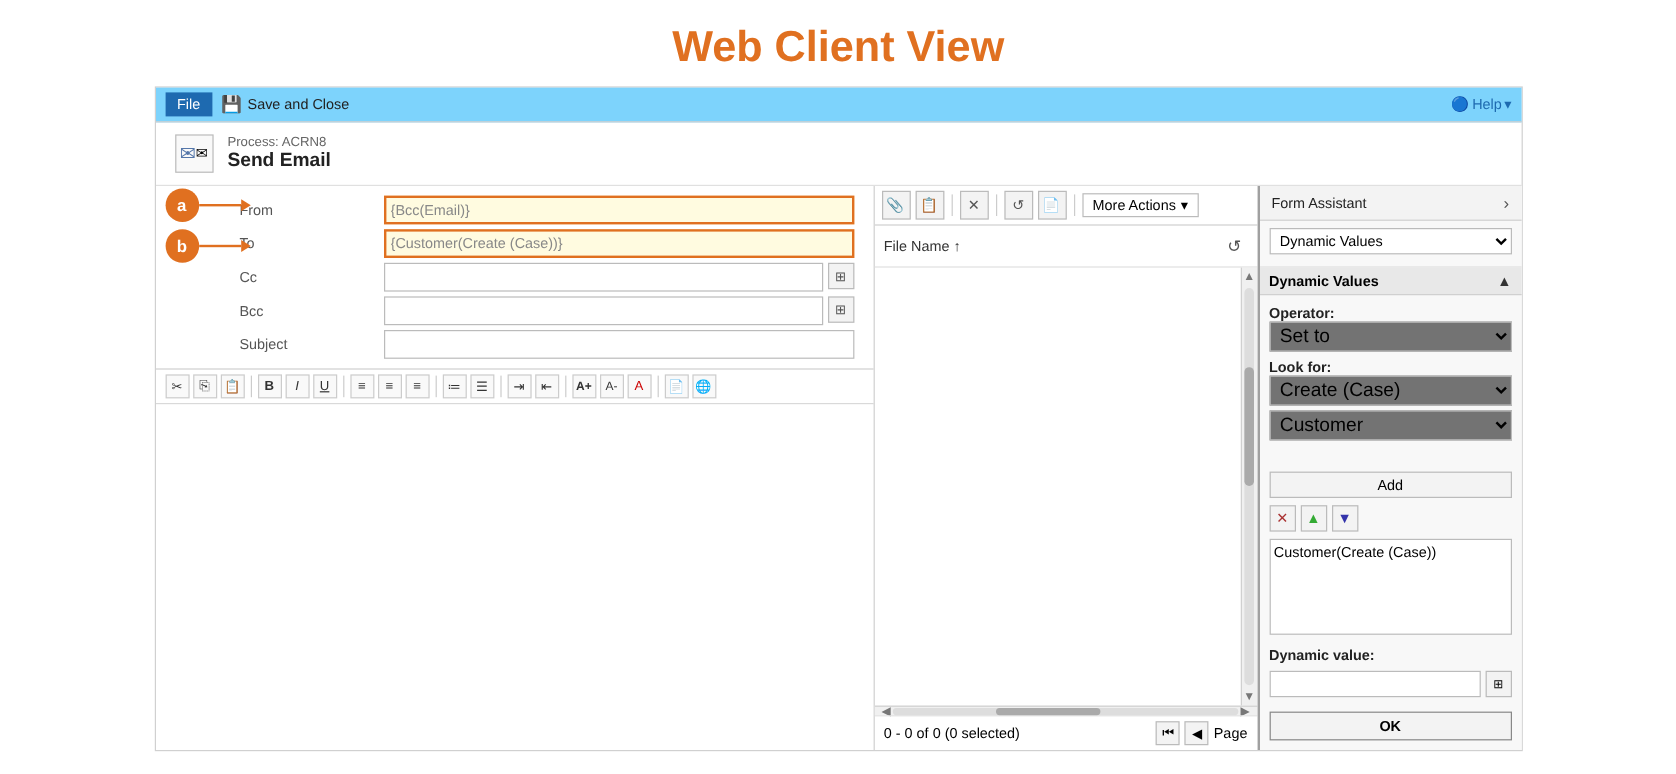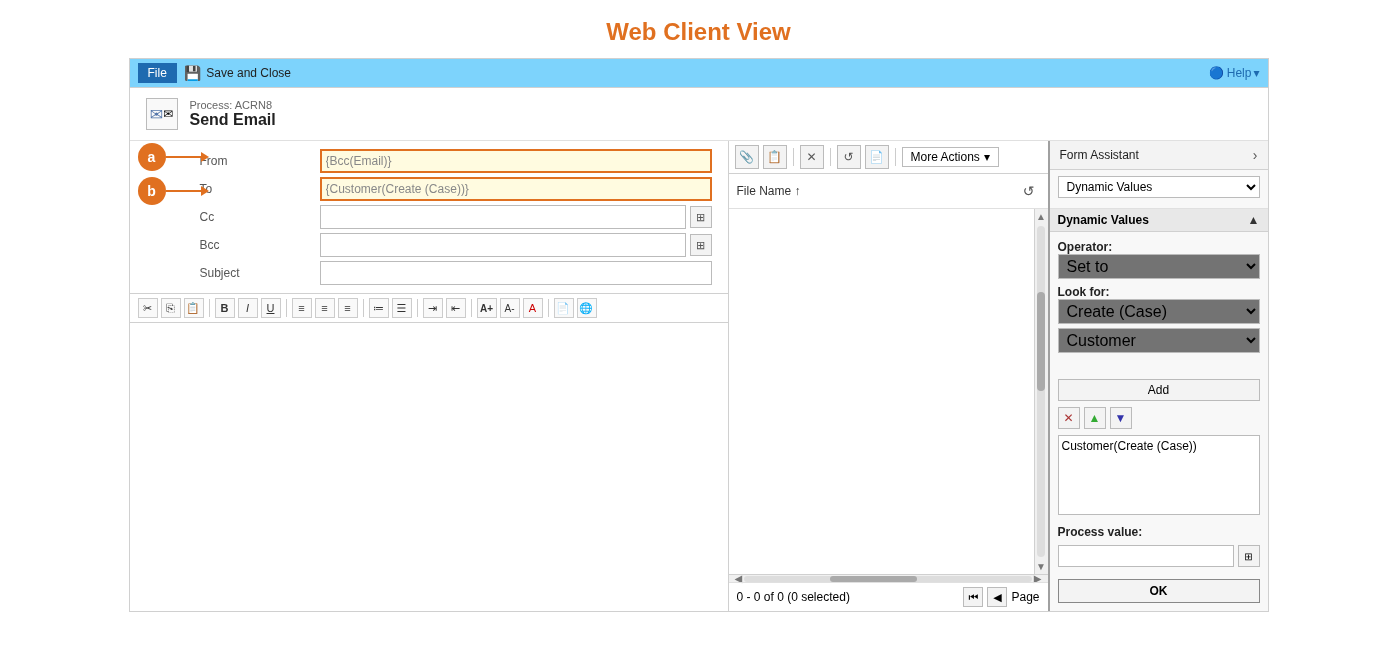--- a/index.html
+++ b/index.html
@@ -1,20 +1,20 @@
 <!DOCTYPE html>
 <html><head>
   <meta charset="utf-8">
   <style>
     * { box-sizing: border-box; margin: 0; padding: 0; }
     body { font-family: 'Segoe UI', Arial, sans-serif; font-size: 12px; background: #fff; }
 
     .page-title {
       text-align: center;
-      font-size: 24px;
+      font-size: 36px;
       font-weight: bold;
       color: #e07020;
       padding: 18px 0 12px 0;
     }
 
     .outer-container {
       display: flex;
       justify-content: center;
       padding: 0 10px 20px 10px;
     }
@@ -125,21 +125,21 @@
     }
     .field-label {
       width: 120px;
       min-width: 120px;
       color: #555;
       font-size: 12px;
     }
     .field-input-wrap {
       flex: 1;
       display: flex;
-      align-items: center;
+      align-items: flex-start;
     }
     .field-input {
       flex: 1;
       height: 24px;
       border: 1px solid #bbb;
       font-size: 12px;
       padding: 0 4px;
       background: #fff;
     }
     .field-input.highlighted {
@@ -733,21 +733,21 @@
             </div>
             <button class="fa-add-btn">Add</button>
             <div class="fa-action-row">
               <div class="fa-icon-btn fa-del-btn">✕</div>
               <div class="fa-icon-btn fa-up-btn">▲</div>
               <div class="fa-icon-btn fa-down-btn">▼</div>
             </div>
             <div class="fa-list-box">
               <div>Customer(Create (Case))</div>
             </div>
-            <div class="fa-default-label">Process value:</div>
+            <div class="fa-default-label">Dynamic value:</div>
             <div class="fa-default-row">
               <input class="fa-default-input" type="text" style="">
               <div class="fa-icon-btn" style="font-size:10px;">⊞</div>
             </div>
             <button class="fa-ok-btn">OK</button>
           </div>
         </div>
 
       </div>
     </div>

